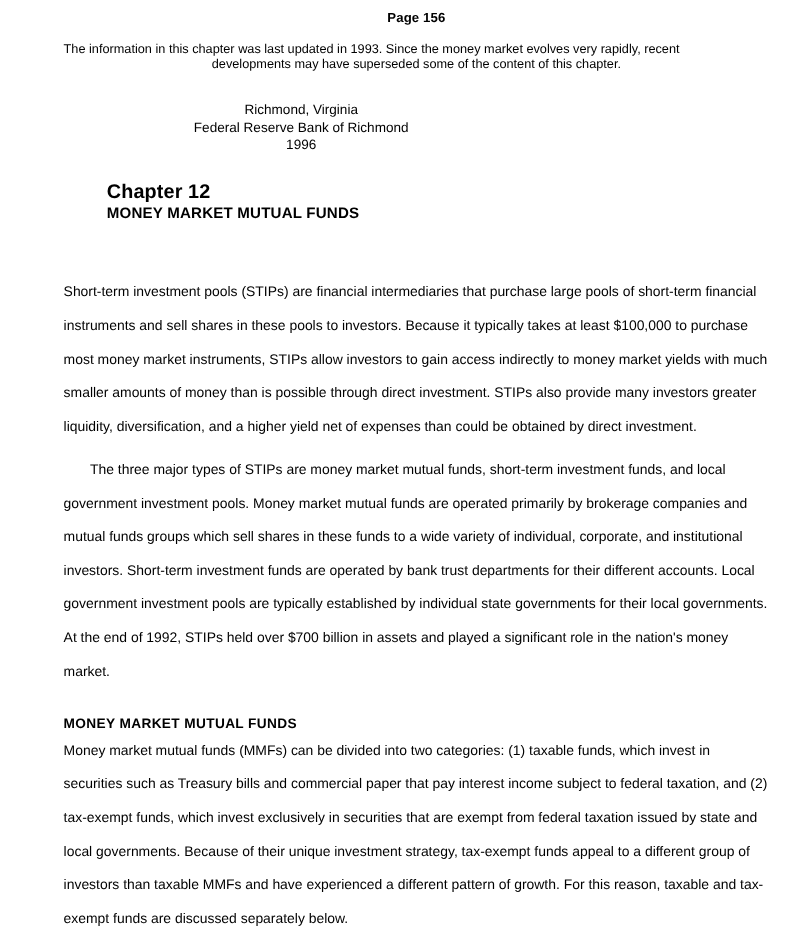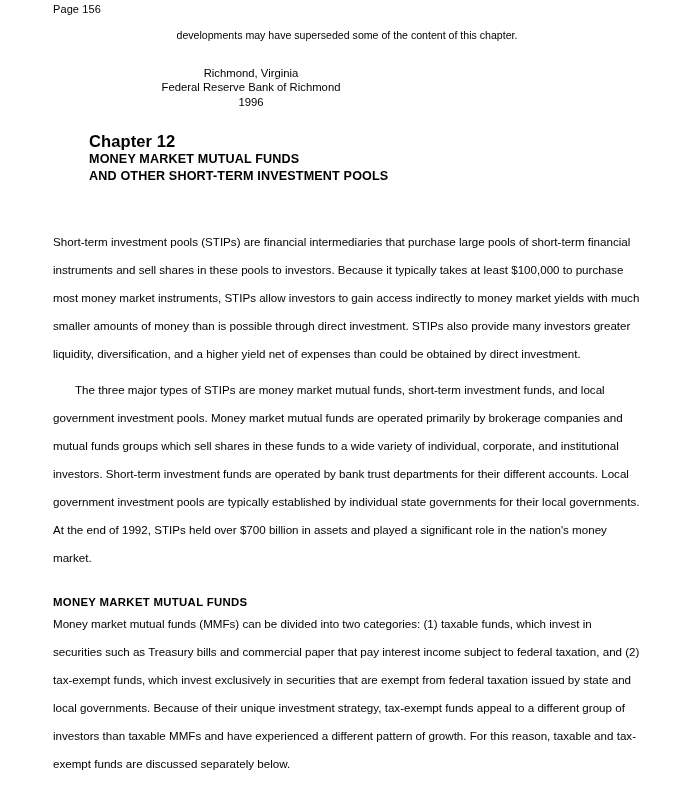--- a/index.html
+++ b/index.html
@@ -23,25 +23,25 @@
   }
   .content {
     position: absolute;
     left: 53px;
     top: 0;
     width: 588px;
   }
 
   
   .running-head {
-    text-align: left;
+    text-align: center;
     font-size: 11px;
-    font-weight: normal;
+    font-weight: bold;
     letter-spacing: 0.1px;
-    padding-top: 3px;
+    padding-top: 9px;
     line-height: 13px;
   }
 
   
   .note {
     margin-top: 13px;
     font-size: 10.6px;
     line-height: 13.2px;
     text-align: justify;
     text-justify: inter-word;
@@ -114,33 +114,33 @@
 </style>
 </head>
 <body>
 
 <div class="page">
   <div class="content">
 
     <div class="running-head">Page 156</div>
 
     <div class="note">
+      <span>The information in this chapter was last updated in 1993. Since the money market evolves very rapidly, recent</span>
       <div class="last-line">developments may have superseded some of the content of this chapter.</div>
     </div>
 
     <div class="imprint">
       <div>Richmond, Virginia</div>
       <div>Federal Reserve Bank of Richmond</div>
       <div>1996</div>
     </div>
 
     <div class="chapter-block">
       <div class="chapter-number">Chapter 12</div>
       <div class="chapter-title-line">MONEY MARKET MUTUAL FUNDS</div>
-      <div class="chapter-title-line">AND OTHER SHORT-TERM INVESTMENT POOLS</div>
     </div>
 
     <div class="body-copy">
       <p class="para">Short-term investment pools (STIPs) are financial intermediaries that purchase large pools of short-term financial instruments and sell shares in these pools to investors. Because it typically takes at least $100,000 to purchase most money market instruments, STIPs allow investors to gain access indirectly to money market yields with much smaller amounts of money than is possible through direct investment. STIPs also provide many investors greater liquidity, diversification, and a higher yield net of expenses than could be obtained by direct investment.</p>
       <p class="para indent">The three major types of STIPs are money market mutual funds, short-term investment funds, and local government investment pools. Money market mutual funds are operated primarily by brokerage companies and mutual funds groups which sell shares in these funds to a wide variety of individual, corporate, and institutional investors. Short-term investment funds are operated by bank trust departments for their different accounts. Local government investment pools are typically established by individual state governments for their local governments. At the end of 1992, STIPs held over $700 billion in assets and played a significant role in the nation's money market.</p>
 
       <div class="section-heading">MONEY MARKET MUTUAL FUNDS</div>
 
       <p class="para after-heading">Money market mutual funds (MMFs) can be divided into two categories: (1) taxable funds, which invest in securities such as Treasury bills and commercial paper that pay interest income subject to federal taxation, and (2) tax-exempt funds, which invest exclusively in securities that are exempt from federal taxation issued by state and local governments. Because of their unique investment strategy, tax-exempt funds appeal to a different group of investors than taxable MMFs and have experienced a different pattern of growth. For this reason, taxable and tax-exempt funds are discussed separately below.</p>
     </div>

